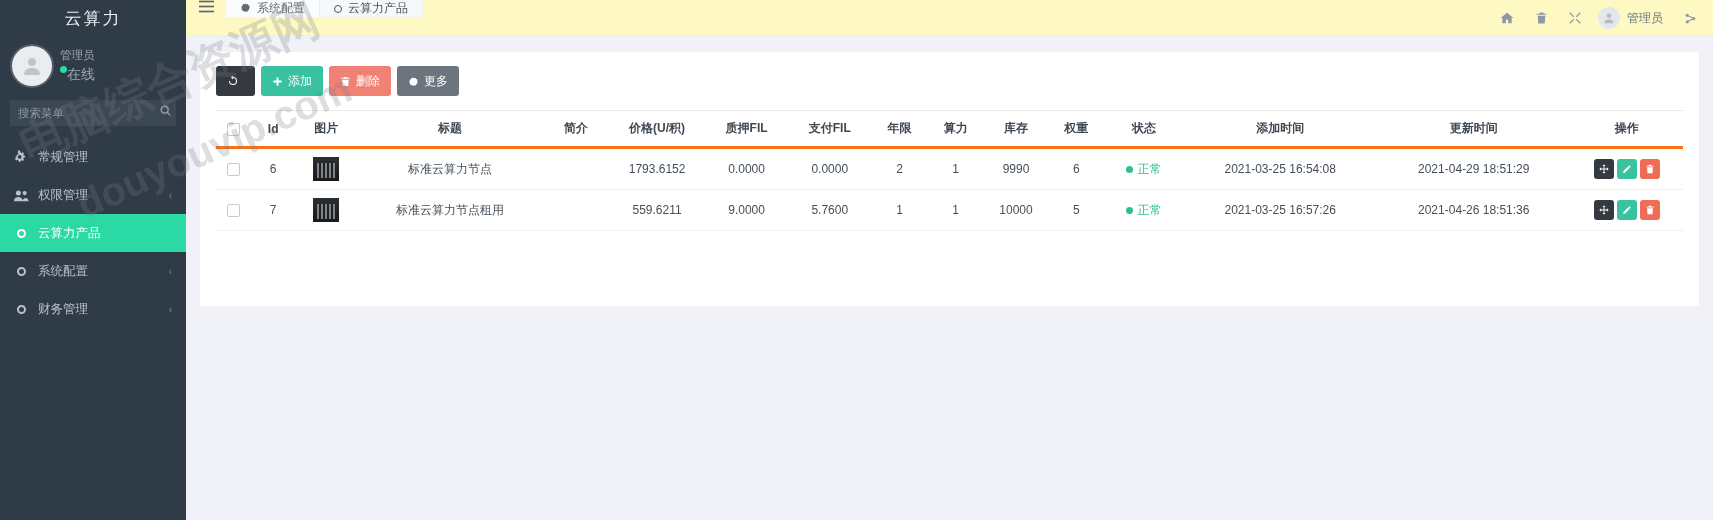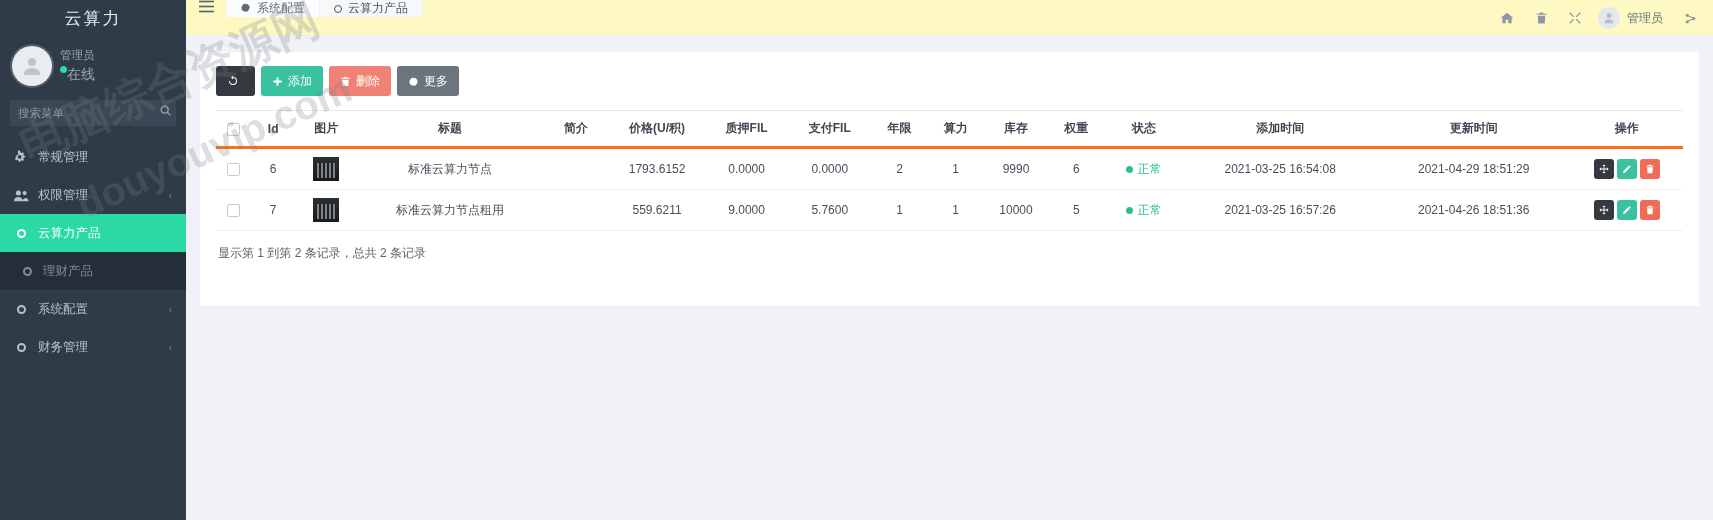--- a/index.html
+++ b/index.html
@@ -230,27 +230,20 @@
 
 
       <li class="menu-item active">
         <span class="mi-icon">
             <i class="ring"></i>
           </span>
         <span class="mi-label">云算力产品</span>
         <span class="mi-caret"></span>
       </li>
 
-      <li class="menu-item sub">
-        <span class="mi-icon">
-            <i class="ring"></i>
-          </span>
-        <span class="mi-label">理财产品</span>
-        <span class="mi-caret"></span>
-      </li>
 
       <li class="menu-item">
         <span class="mi-icon">
             <i class="ring"></i>
           </span>
         <span class="mi-label">系统配置</span>
         <span class="mi-caret">‹</span>
       </li>
 
       <li class="menu-item">
@@ -489,20 +482,19 @@
                     <svg width="10" height="10" viewBox="0 0 24 24" fill="currentColor">
                         <path d="M9 2h6l1 2h5v2H3V4h5zM5 8h14l-1 14H6z"></path>
                       </svg>
                   </button>
                 </span>
               </td>
             </tr>
           </tbody>
         </table>
 
-        <div class="table-footer">显示第 1 到第 2 条记录，总共 2 条记录</div>
       </div>
     </div>
   </section>
 </div>
 
 <div class="wm wm-1">电脑综合资源网</div>
 <div class="wm wm-2">douyouvip.com</div>
 
 </body></html>

